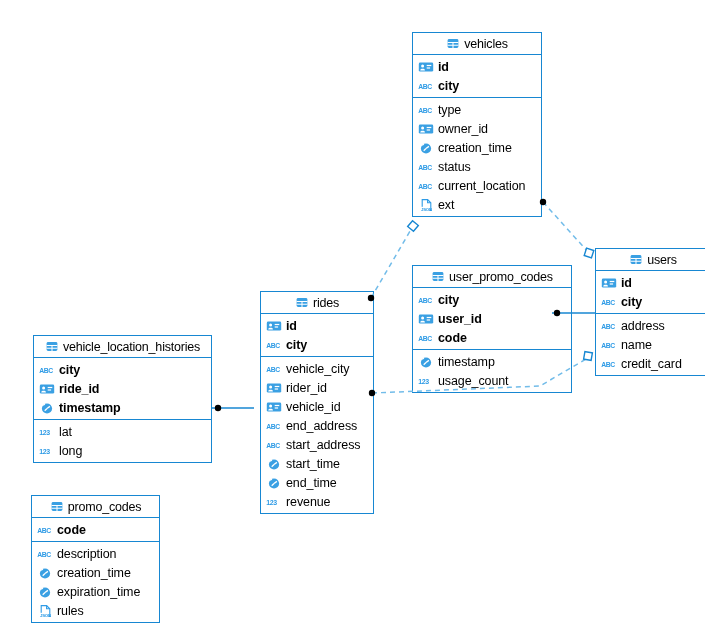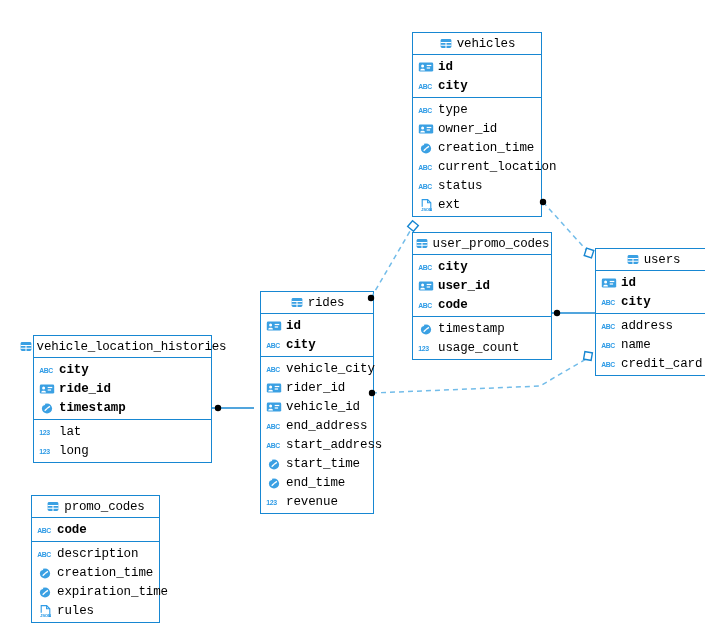--- a/index.html
+++ b/index.html
@@ -1,17 +1,17 @@
 <!DOCTYPE html>
 <html><head>
 <meta charset="utf-8">
 <style>
   html,body{margin:0;padding:0;background:#fff;}
   .canvas{position:relative;width:705px;height:636px;background:#fff;
-          font-family:Liberation Mono, monospace;overflow:hidden;}
+          font-family:Liberation Sans, sans-serif;overflow:hidden;}
   .rel-svg{position:absolute;left:0;top:0;z-index:3;pointer-events:none;}
   .dash{stroke:#72bce9;stroke-width:1.5;stroke-dasharray:5 4;fill:none;}
   .solid{stroke:#1787d2;stroke-width:1.5;fill:none;}
   .dot{fill:#000;}
   .marker{fill:#fff;stroke:#1787d2;stroke-width:1.4;}
   .table{position:absolute;background:#fff;border:1.8px solid #1787d2;
          font-size:12.5px;color:#000;z-index:2;box-sizing:border-box;}
   .thead{display:flex;align-items:center;justify-content:center;gap:4px;height:21px;
          border-bottom:1.4px solid #1787d2;padding:0 3px;white-space:nowrap;letter-spacing:-0.2px;}
   .sec{padding:2px 0;text-align:right;}
@@ -126,38 +126,38 @@
       <div class="row">
         <svg class="fi" width="16" height="14" viewBox="0 0 14 14">
             <use href="#i-clock"></use>
           </svg>
         <span>creation_time</span>
       </div>
       <div class="row">
         <svg class="fi" width="16" height="14" viewBox="0 0 16 14">
             <use href="#i-abc"></use>
           </svg>
+        <span>status</span>
+      </div>
+      <div class="row">
+        <svg class="fi" width="16" height="14" viewBox="0 0 16 14">
+            <use href="#i-abc"></use>
+          </svg>
         <span>current_location</span>
       </div>
       <div class="row">
-        <svg class="fi" width="16" height="14" viewBox="0 0 16 14">
-            <use href="#i-abc"></use>
-          </svg>
-        <span>status</span>
-      </div>
-      <div class="row">
         <svg class="fi" width="16" height="14" viewBox="0 0 14 14">
             <use href="#i-json"></use>
           </svg>
         <span>ext</span>
       </div>
     </div>
   </div>
 
-  <div class="table" style="left:412px;top:232px;width:140px">
+  <div class="table" style="left:412px;top:265px;width:160px">
     <div class="thead">
       <svg class="fi" width="14" height="13" viewBox="0 0 14 14">
           <use href="#i-table"></use>
         </svg>
       <span>user_promo_codes</span>
     </div>
     <div class="sec keys">
       <div class="row key">
         <svg class="fi" width="16" height="14" viewBox="0 0 16 14">
             <use href="#i-abc"></use>

